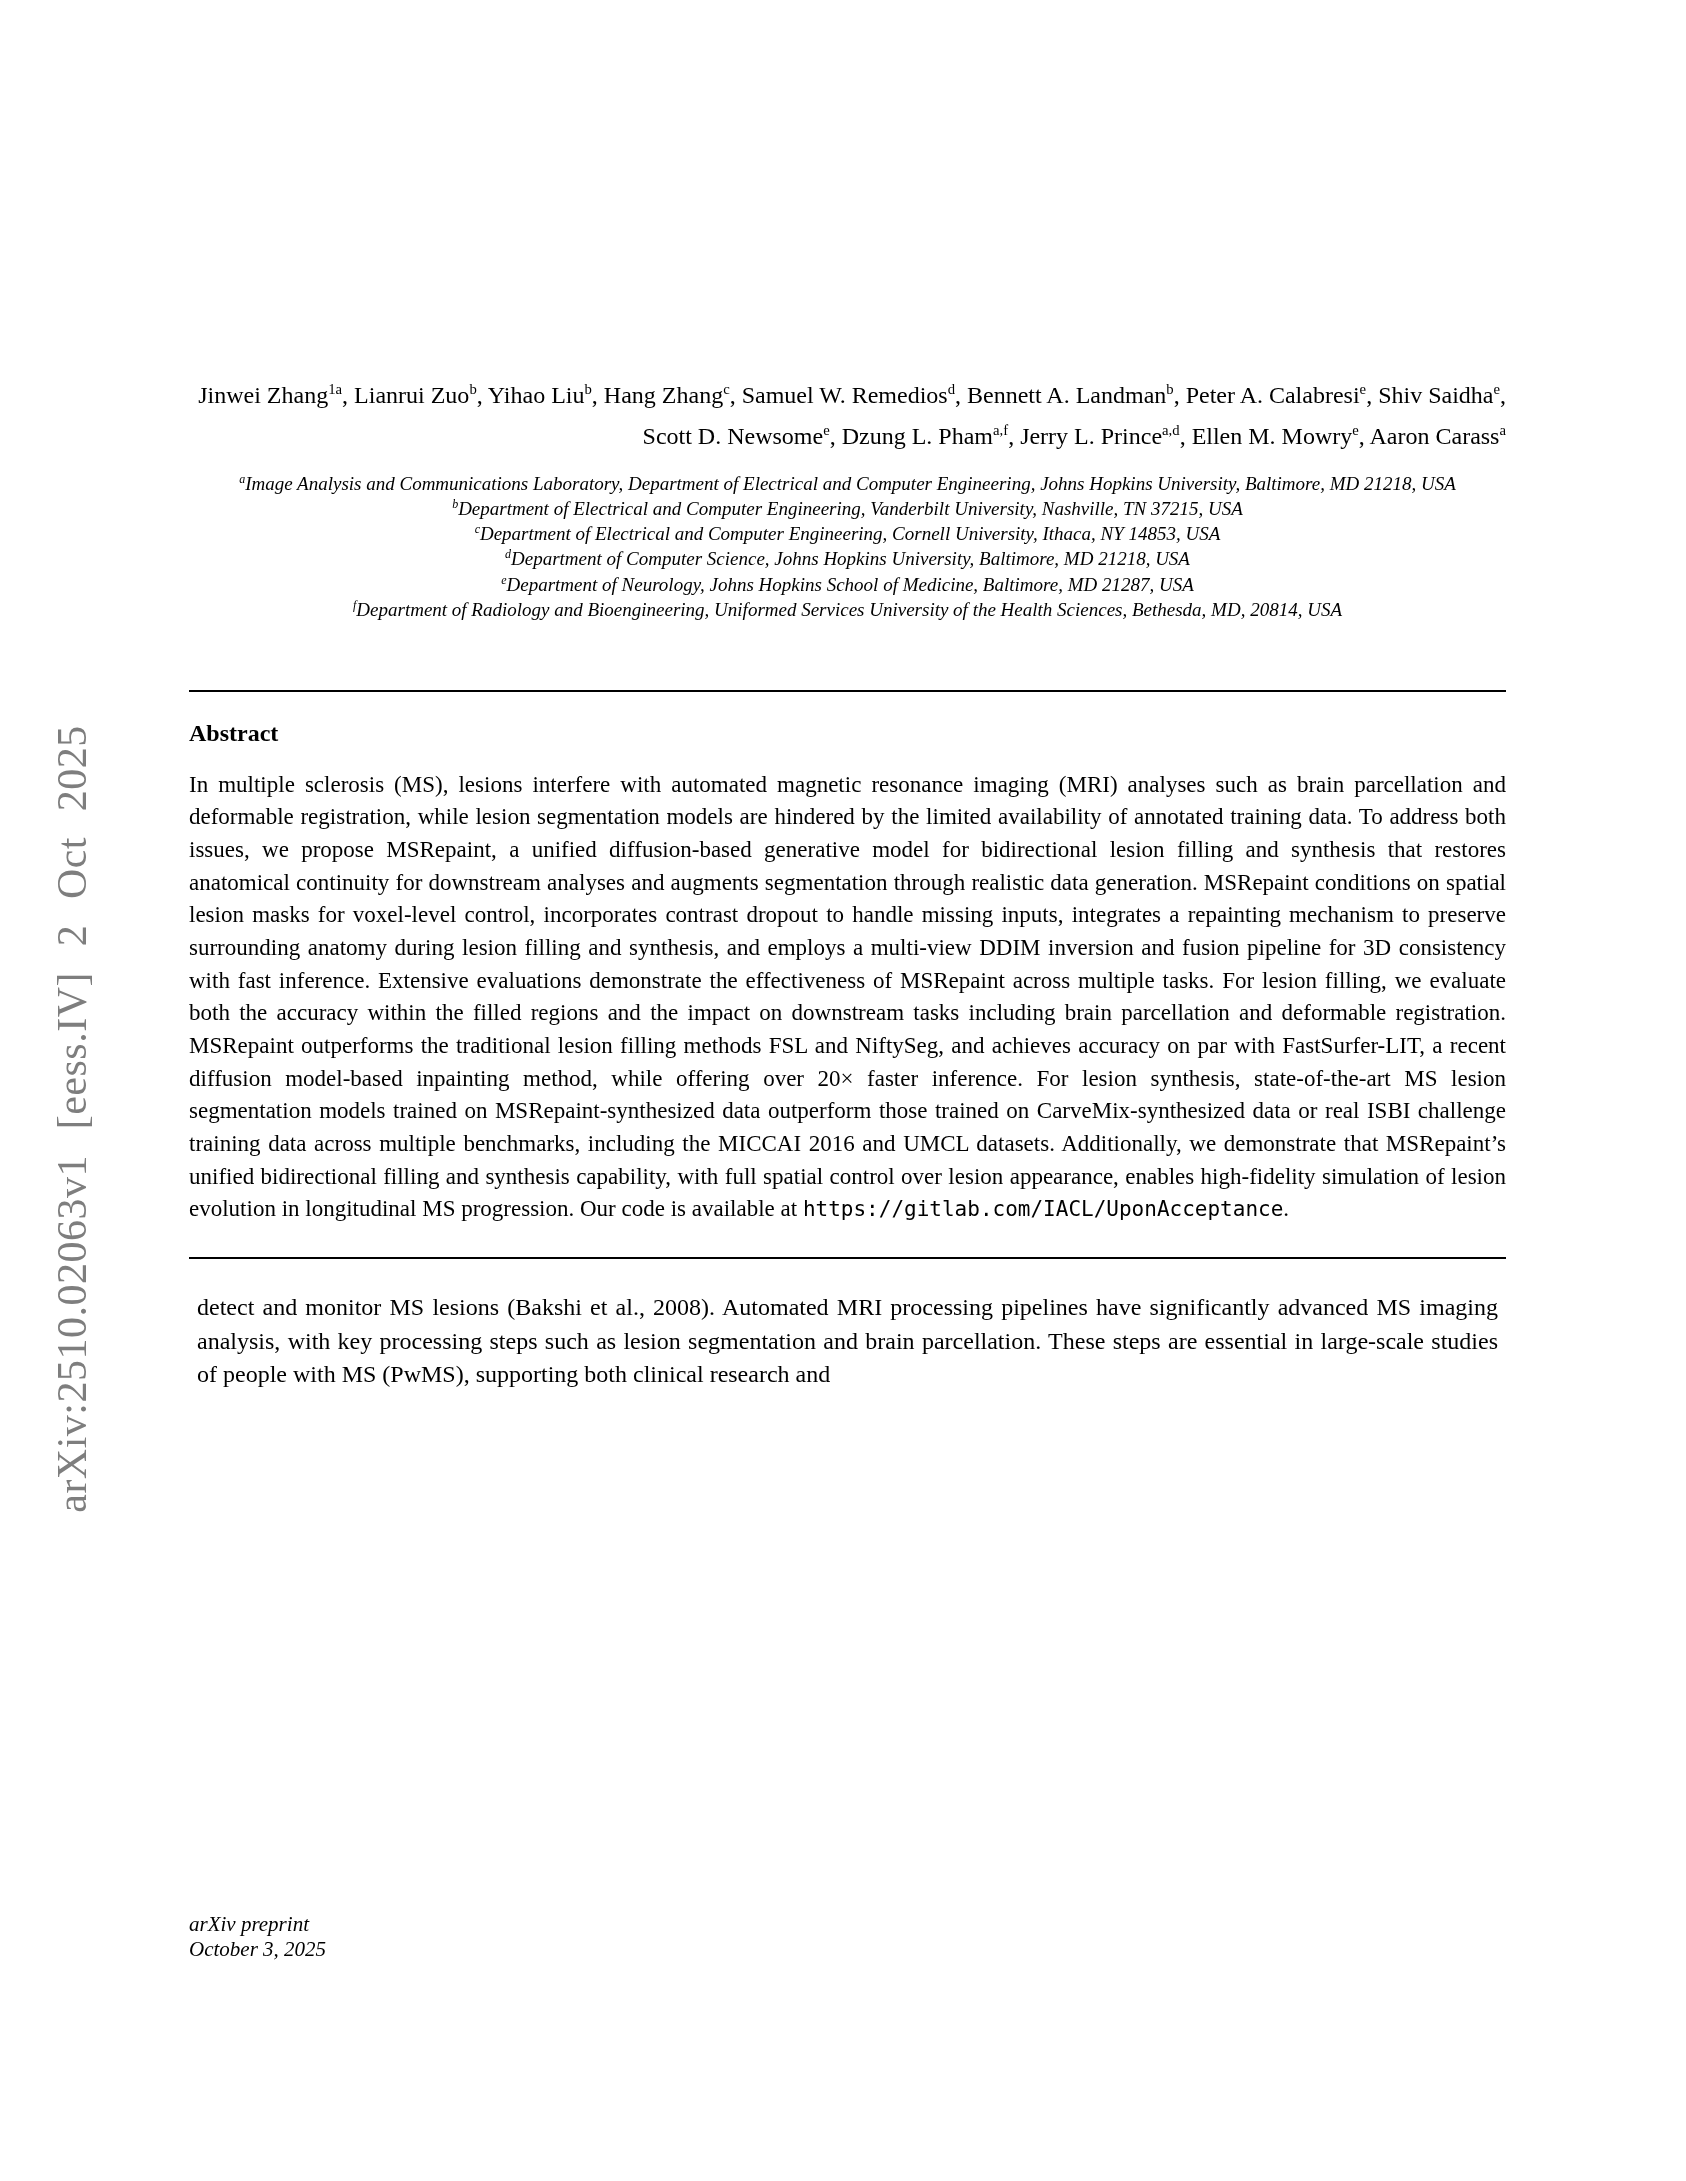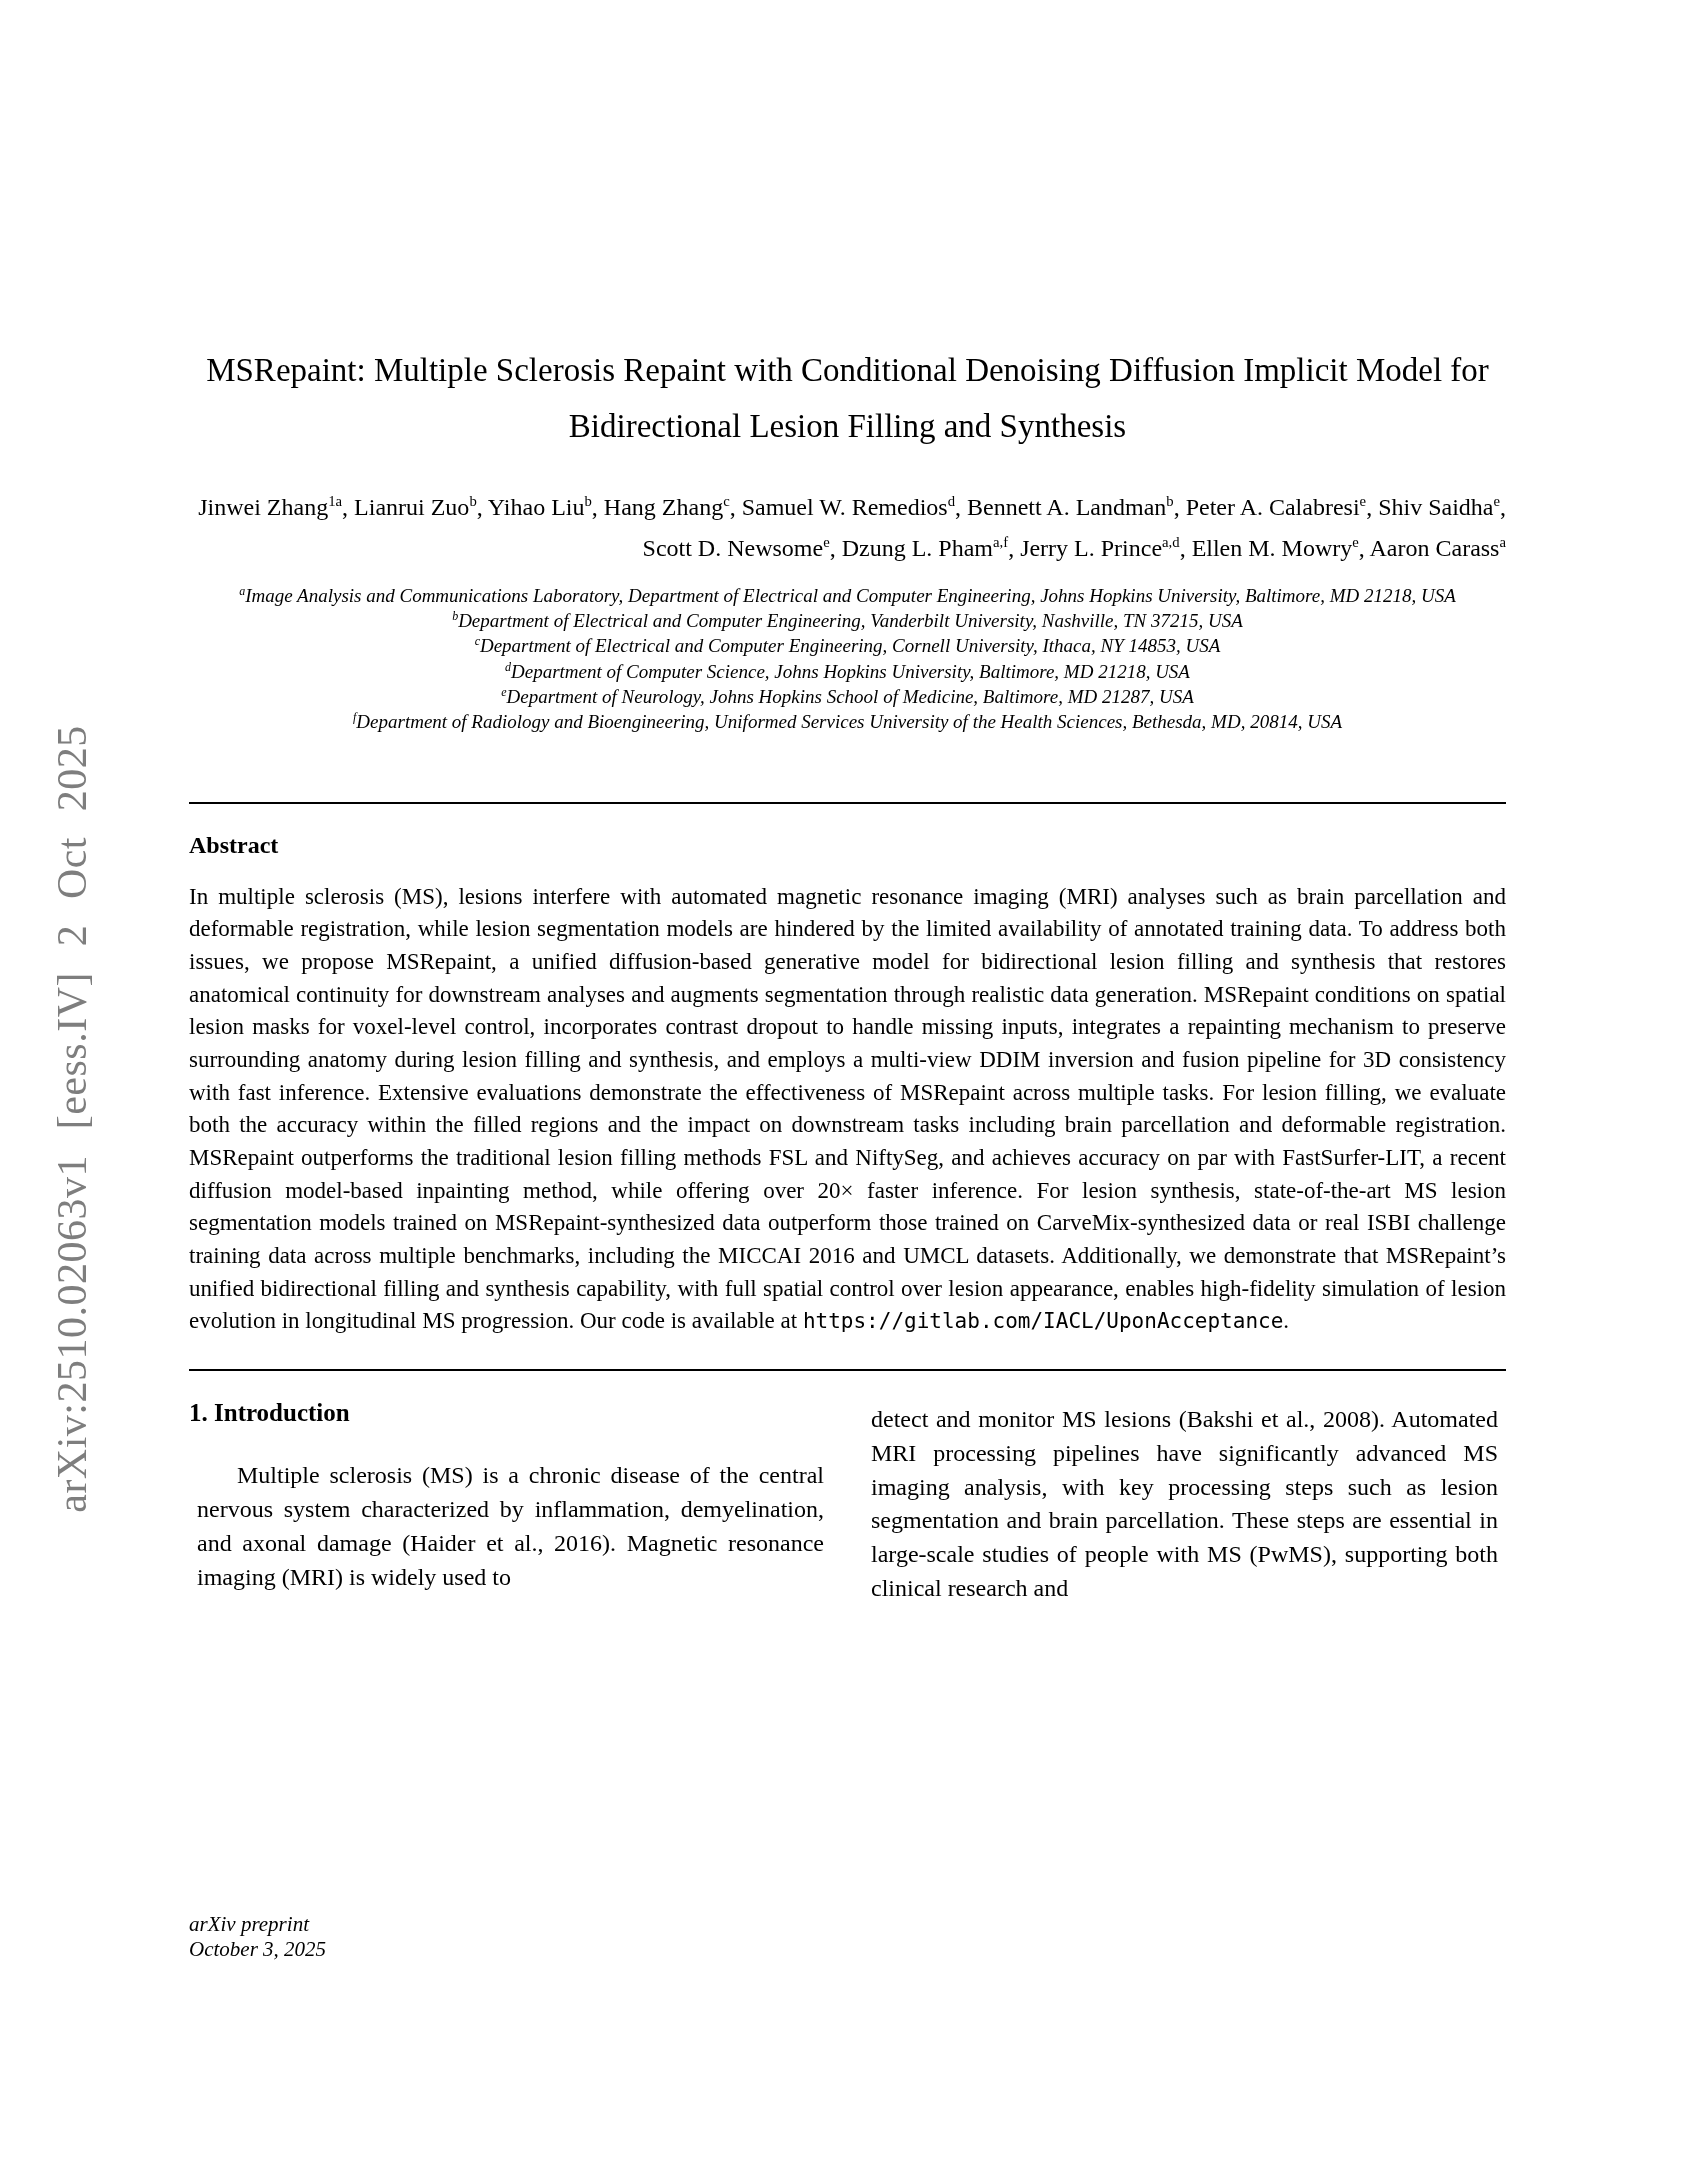--- a/index.html
+++ b/index.html
@@ -123,21 +123,20 @@
     flex-direction: column;
   }
 </style>
 </head>
 <body>
 
 <div class="watermark">arXiv:2510.02063v1 [eess.IV] 2 Oct 2025</div>
 
 <div class="content">
 
-  <h1 class="title">MSRepaint: Multiple Sclerosis Repaint with Conditional Denoising Diffusion Implicit Model for Bidirectional Lesion Filling and Synthesis</h1>
 
   <div class="authors"><span>Jinwei Zhang<sup>1a</sup></span>, <span>Lianrui Zuo<sup>b</sup></span>, <span>Yihao Liu<sup>b</sup></span>, <span>Hang Zhang<sup>c</sup></span>, <span>Samuel W. Remedios<sup>d</sup></span>, <span>Bennett A. Landman<sup>b</sup></span>, <span>Peter A. Calabresi<sup>e</sup></span>, <span>Shiv Saidha<sup>e</sup></span>, <span>Scott D. Newsome<sup>e</sup></span>, <span>Dzung L. Pham<sup>a,f</sup></span>, <span>Jerry L. Prince<sup>a,d</sup></span>, <span>Ellen M. Mowry<sup>e</sup></span>, <span>Aaron Carass<sup>a</sup></span></div>
 
   <div class="affiliations">
       <div><sup>a</sup>Image Analysis and Communications Laboratory, Department of Electrical and Computer Engineering, Johns Hopkins University, Baltimore, MD 21218, USA</div>
       <div><sup>b</sup>Department of Electrical and Computer Engineering, Vanderbilt University, Nashville, TN 37215, USA</div>
       <div><sup>c</sup>Department of Electrical and Computer Engineering, Cornell University, Ithaca, NY 14853, USA</div>
       <div><sup>d</sup>Department of Computer Science, Johns Hopkins University, Baltimore, MD 21218, USA</div>
       <div><sup>e</sup>Department of Neurology, Johns Hopkins School of Medicine, Baltimore, MD 21287, USA</div>
       <div><sup>f</sup>Department of Radiology and Bioengineering, Uniformed Services University of the Health Sciences, Bethesda, MD, 20814, USA</div>
@@ -147,24 +146,20 @@
 
   <h2 class="abs-heading">Abstract</h2>
 
   <p class="abs-body"><span>In multiple sclerosis (MS), lesions interfere with automated magnetic resonance imaging (MRI) analyses such as brain parcellation and deformable registration, while lesion segmentation models are hindered by the limited availability of annotated training data. To address both issues, we propose MSRepaint, a unified diffusion-based generative model for bidirectional lesion filling and synthesis that restores anatomical continuity for downstream analyses and augments segmentation through realistic data generation. MSRepaint conditions on spatial lesion masks for voxel-level control, incorporates contrast dropout to handle missing inputs, integrates a repainting mechanism to preserve surrounding anatomy during lesion filling and synthesis, and employs a multi-view DDIM inversion and fusion pipeline for 3D consistency with fast inference. Extensive evaluations demonstrate the effectiveness of MSRepaint across multiple tasks. For lesion filling, we evaluate both the accuracy within the filled regions and the impact on downstream tasks including brain parcellation and deformable registration. MSRepaint outperforms the traditional lesion filling methods FSL and NiftySeg, and achieves accuracy on par with FastSurfer-LIT, a recent diffusion model-based inpainting method, while offering over 20× faster inference. For lesion synthesis, state-of-the-art MS lesion segmentation models trained on MSRepaint-synthesized data outperform those trained on CarveMix-synthesized data or real ISBI challenge training data across multiple benchmarks, including the MICCAI 2016 and UMCL datasets. Additionally, we demonstrate that MSRepaint’s unified bidirectional filling and synthesis capability, with full spatial control over lesion appearance, enables high-fidelity simulation of lesion evolution in longitudinal MS progression. Our code is available at </span><span class="mono">https://gitlab.com/IACL/UponAcceptance</span><span>.</span></p>
 
 
   <hr class="rule rule-bottom">
 
   <div class="columns">
     <div class="col">
-      <h3 class="section-heading">1. Introduction</h3>
-      <p class="indent">Multiple sclerosis (MS) is a chronic disease of the central nervous system characterized by inflammation, demyelination, and axonal damage (Haider et al., 2016). Magnetic resonance imaging (MRI) is widely used to</p>
-    </div>
-    <div class="col">
       <p>detect and monitor MS lesions (Bakshi et al., 2008). Automated MRI processing pipelines have significantly advanced MS imaging analysis, with key processing steps such as lesion segmentation and brain parcellation. These steps are essential in large-scale studies of people with MS (PwMS), supporting both clinical research and</p>
     </div>
   </div>
 
 </div>
 
 <div class="footer">
   <span>arXiv preprint</span>
   <span>October 3, 2025</span>
 </div>

